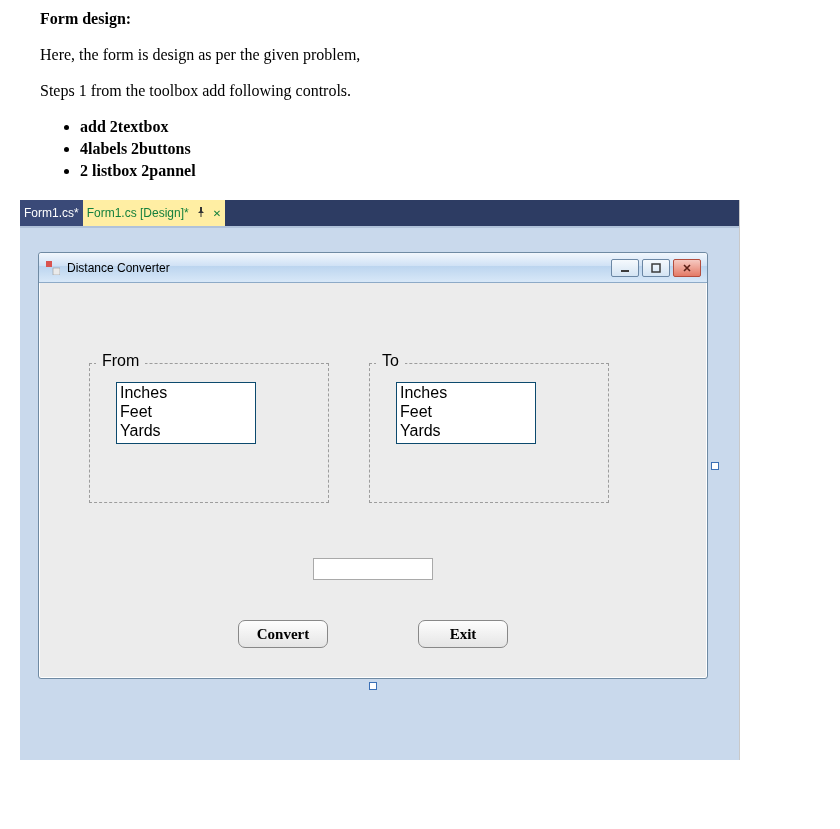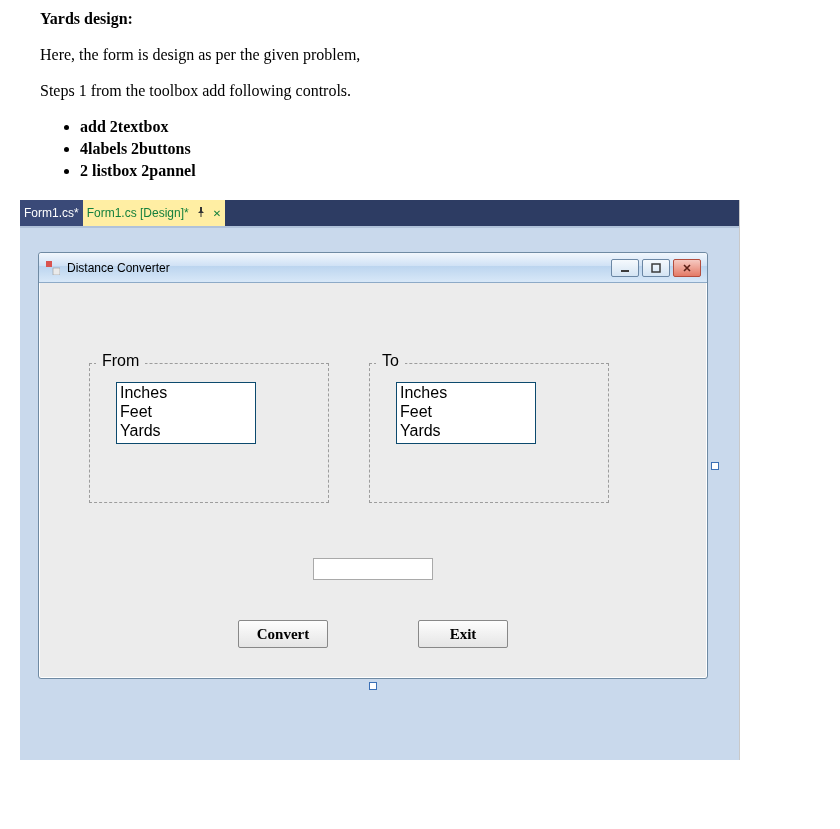--- a/index.html
+++ b/index.html
@@ -152,42 +152,42 @@
 
     .row.converted { margin-top: 55px; justify-content: center; gap: 22px; }
     .label-converted { font-weight: bold; font-size: 17px; }
 
     .buttons-row { display: flex; justify-content: center; gap: 90px; margin-top: 40px; }
     .btn {
       min-width: 90px;
       height: 28px;
       background: linear-gradient(to bottom,#fdfdfd,#e5e5e5);
       border: 1px solid #888;
-      border-radius: 2px;
+      border-radius: 7px;
       font-family: "Times New Roman", serif;
       font-weight: bold;
       font-size: 15px;
       padding: 0 10px;
       cursor: pointer;
     }
 
     
     .sel-handle {
       position: absolute;
       width: 8px; height: 8px;
       background: #fff;
       border: 1px solid #3a6fb5;
     }
     .sh-right { right: -12px; top: 50%; transform: translateY(-50%); }
     .sh-bottom { bottom: -12px; left: 50%; transform: translateX(-50%); }
   </style>
 </head>
 <body>
 
-<p class="heading">Yards design:</p>
+<p class="heading">Form design:</p>
 <p class="para">Here, the form is design as per the given problem,</p>
 <p class="para">Steps 1 from the toolbox add following controls.</p>
 <ul class="bullets">
   <li>add 2textbox</li>
   <li>4labels 2buttons</li>
   <li>2 listbox 2pannel</li>
 </ul>
 
 <div class="ide">
   <div class="tabstrip">

